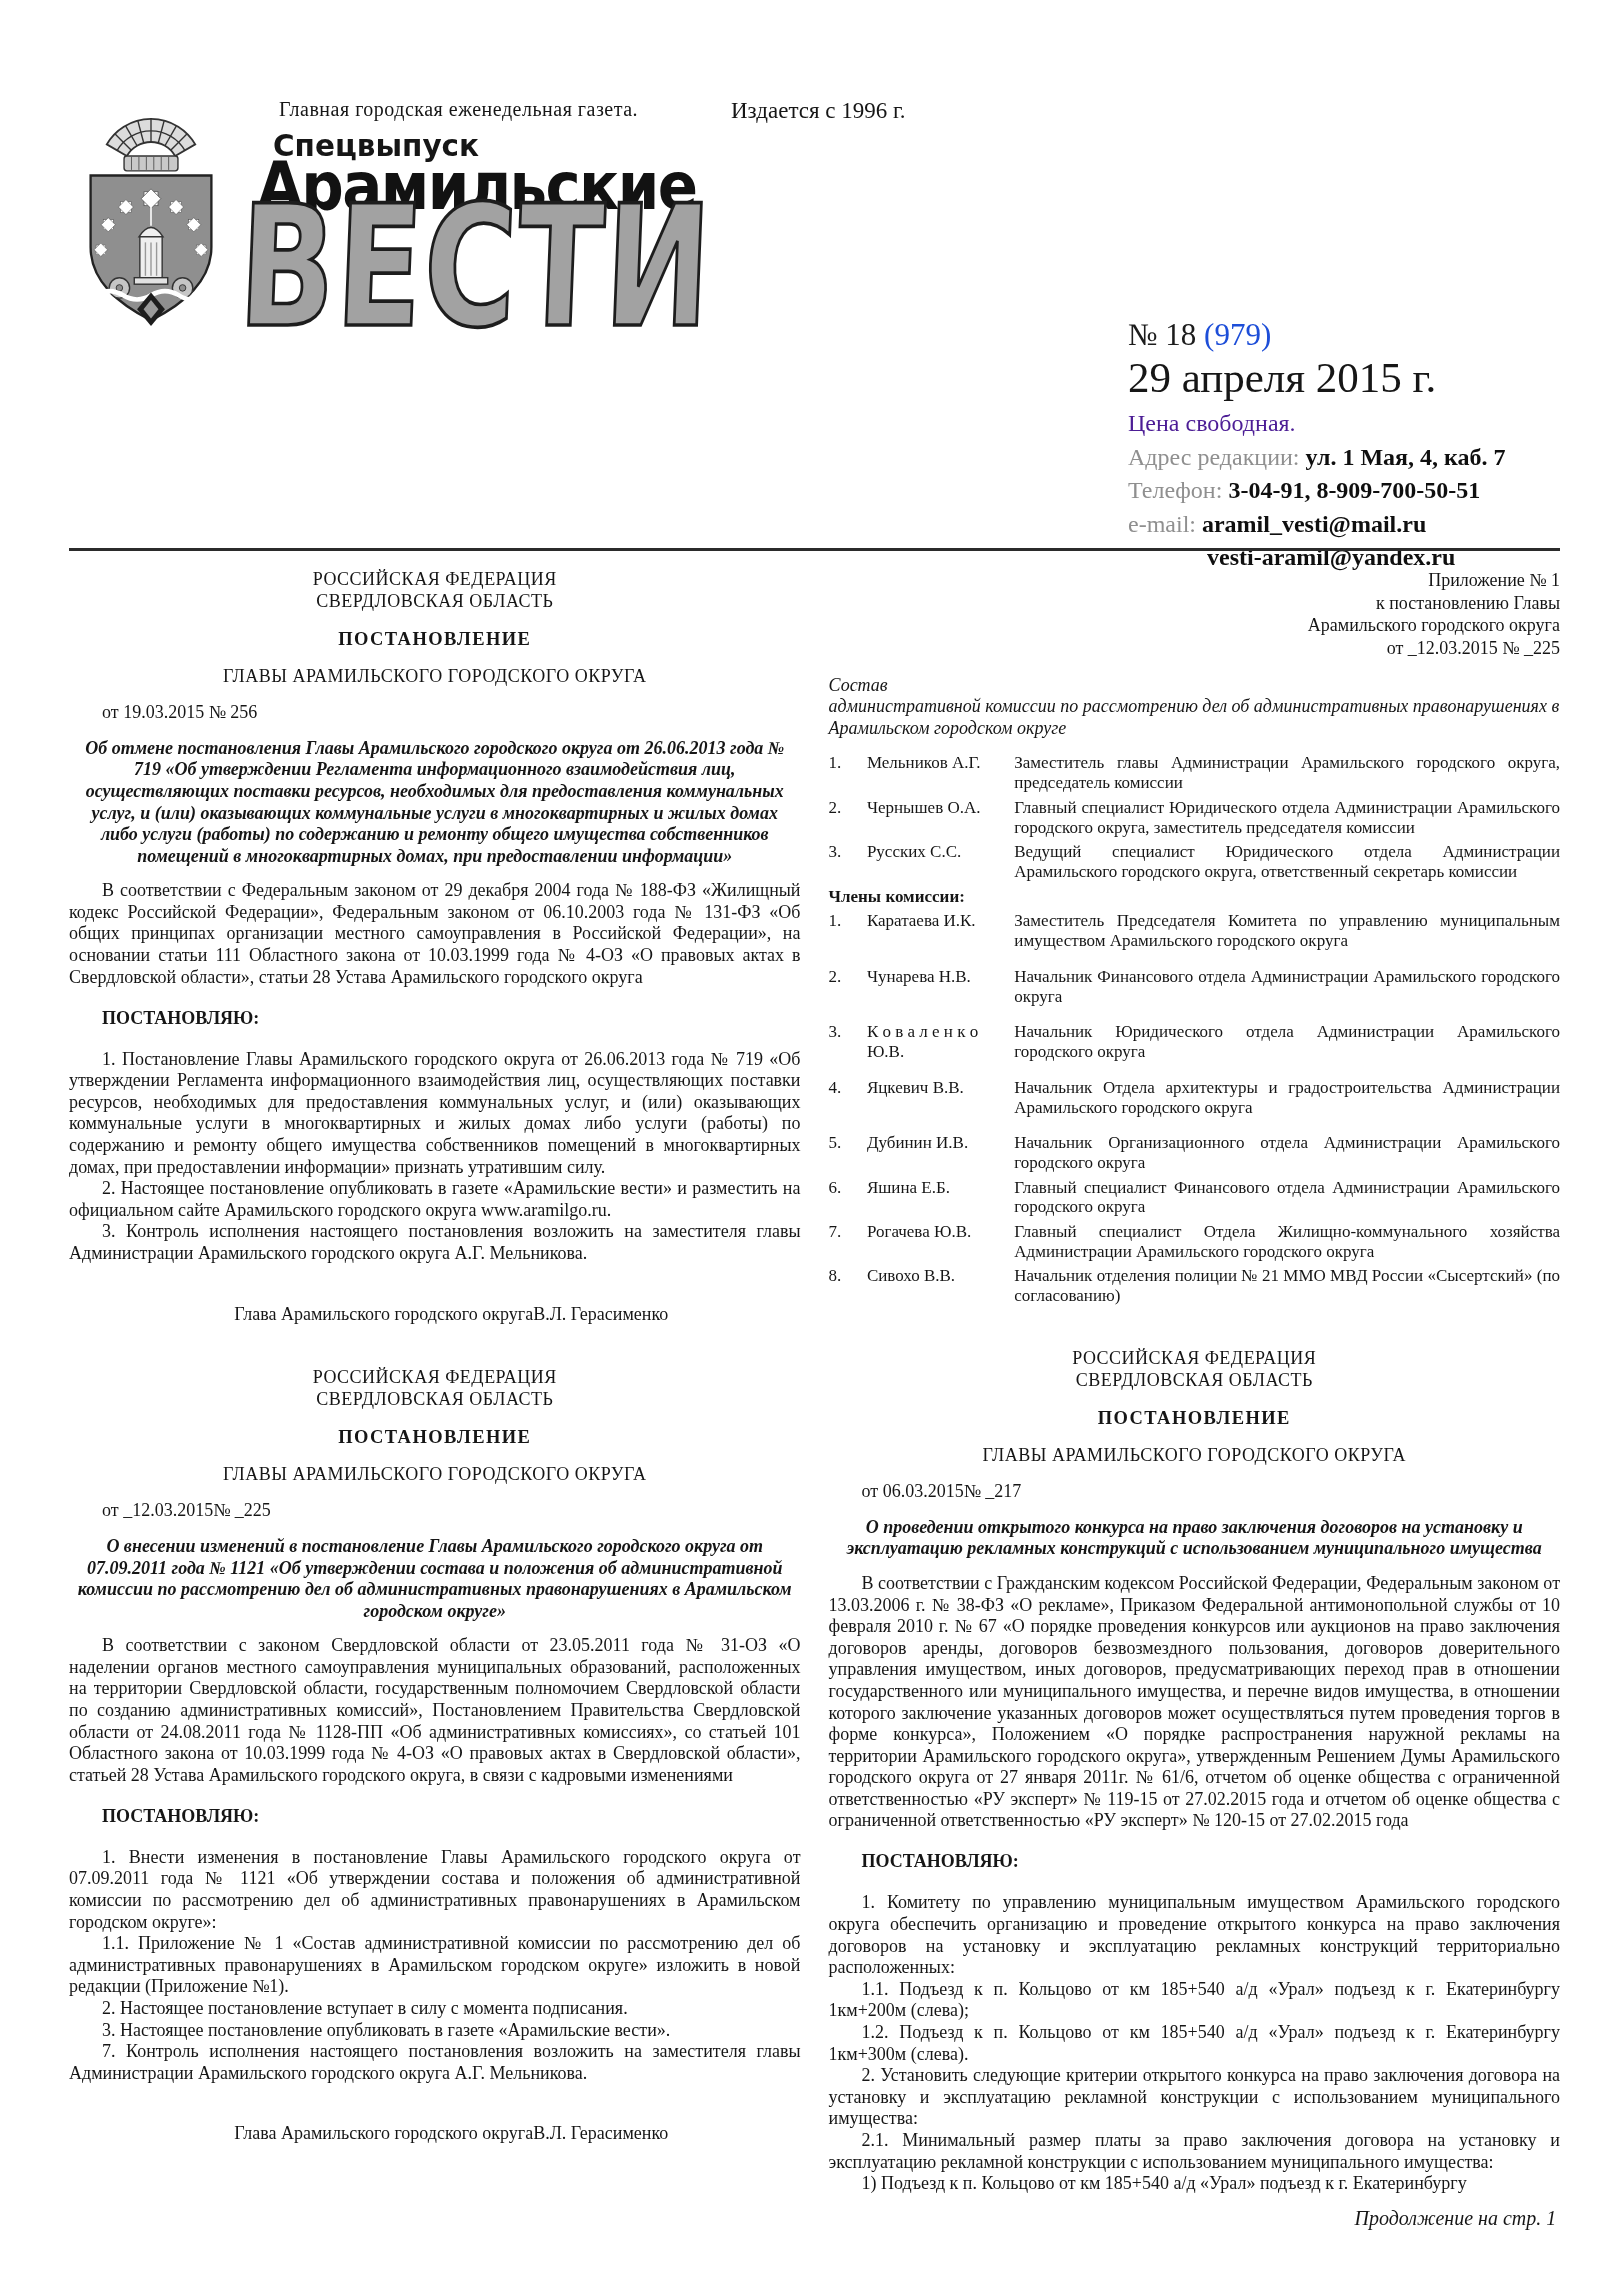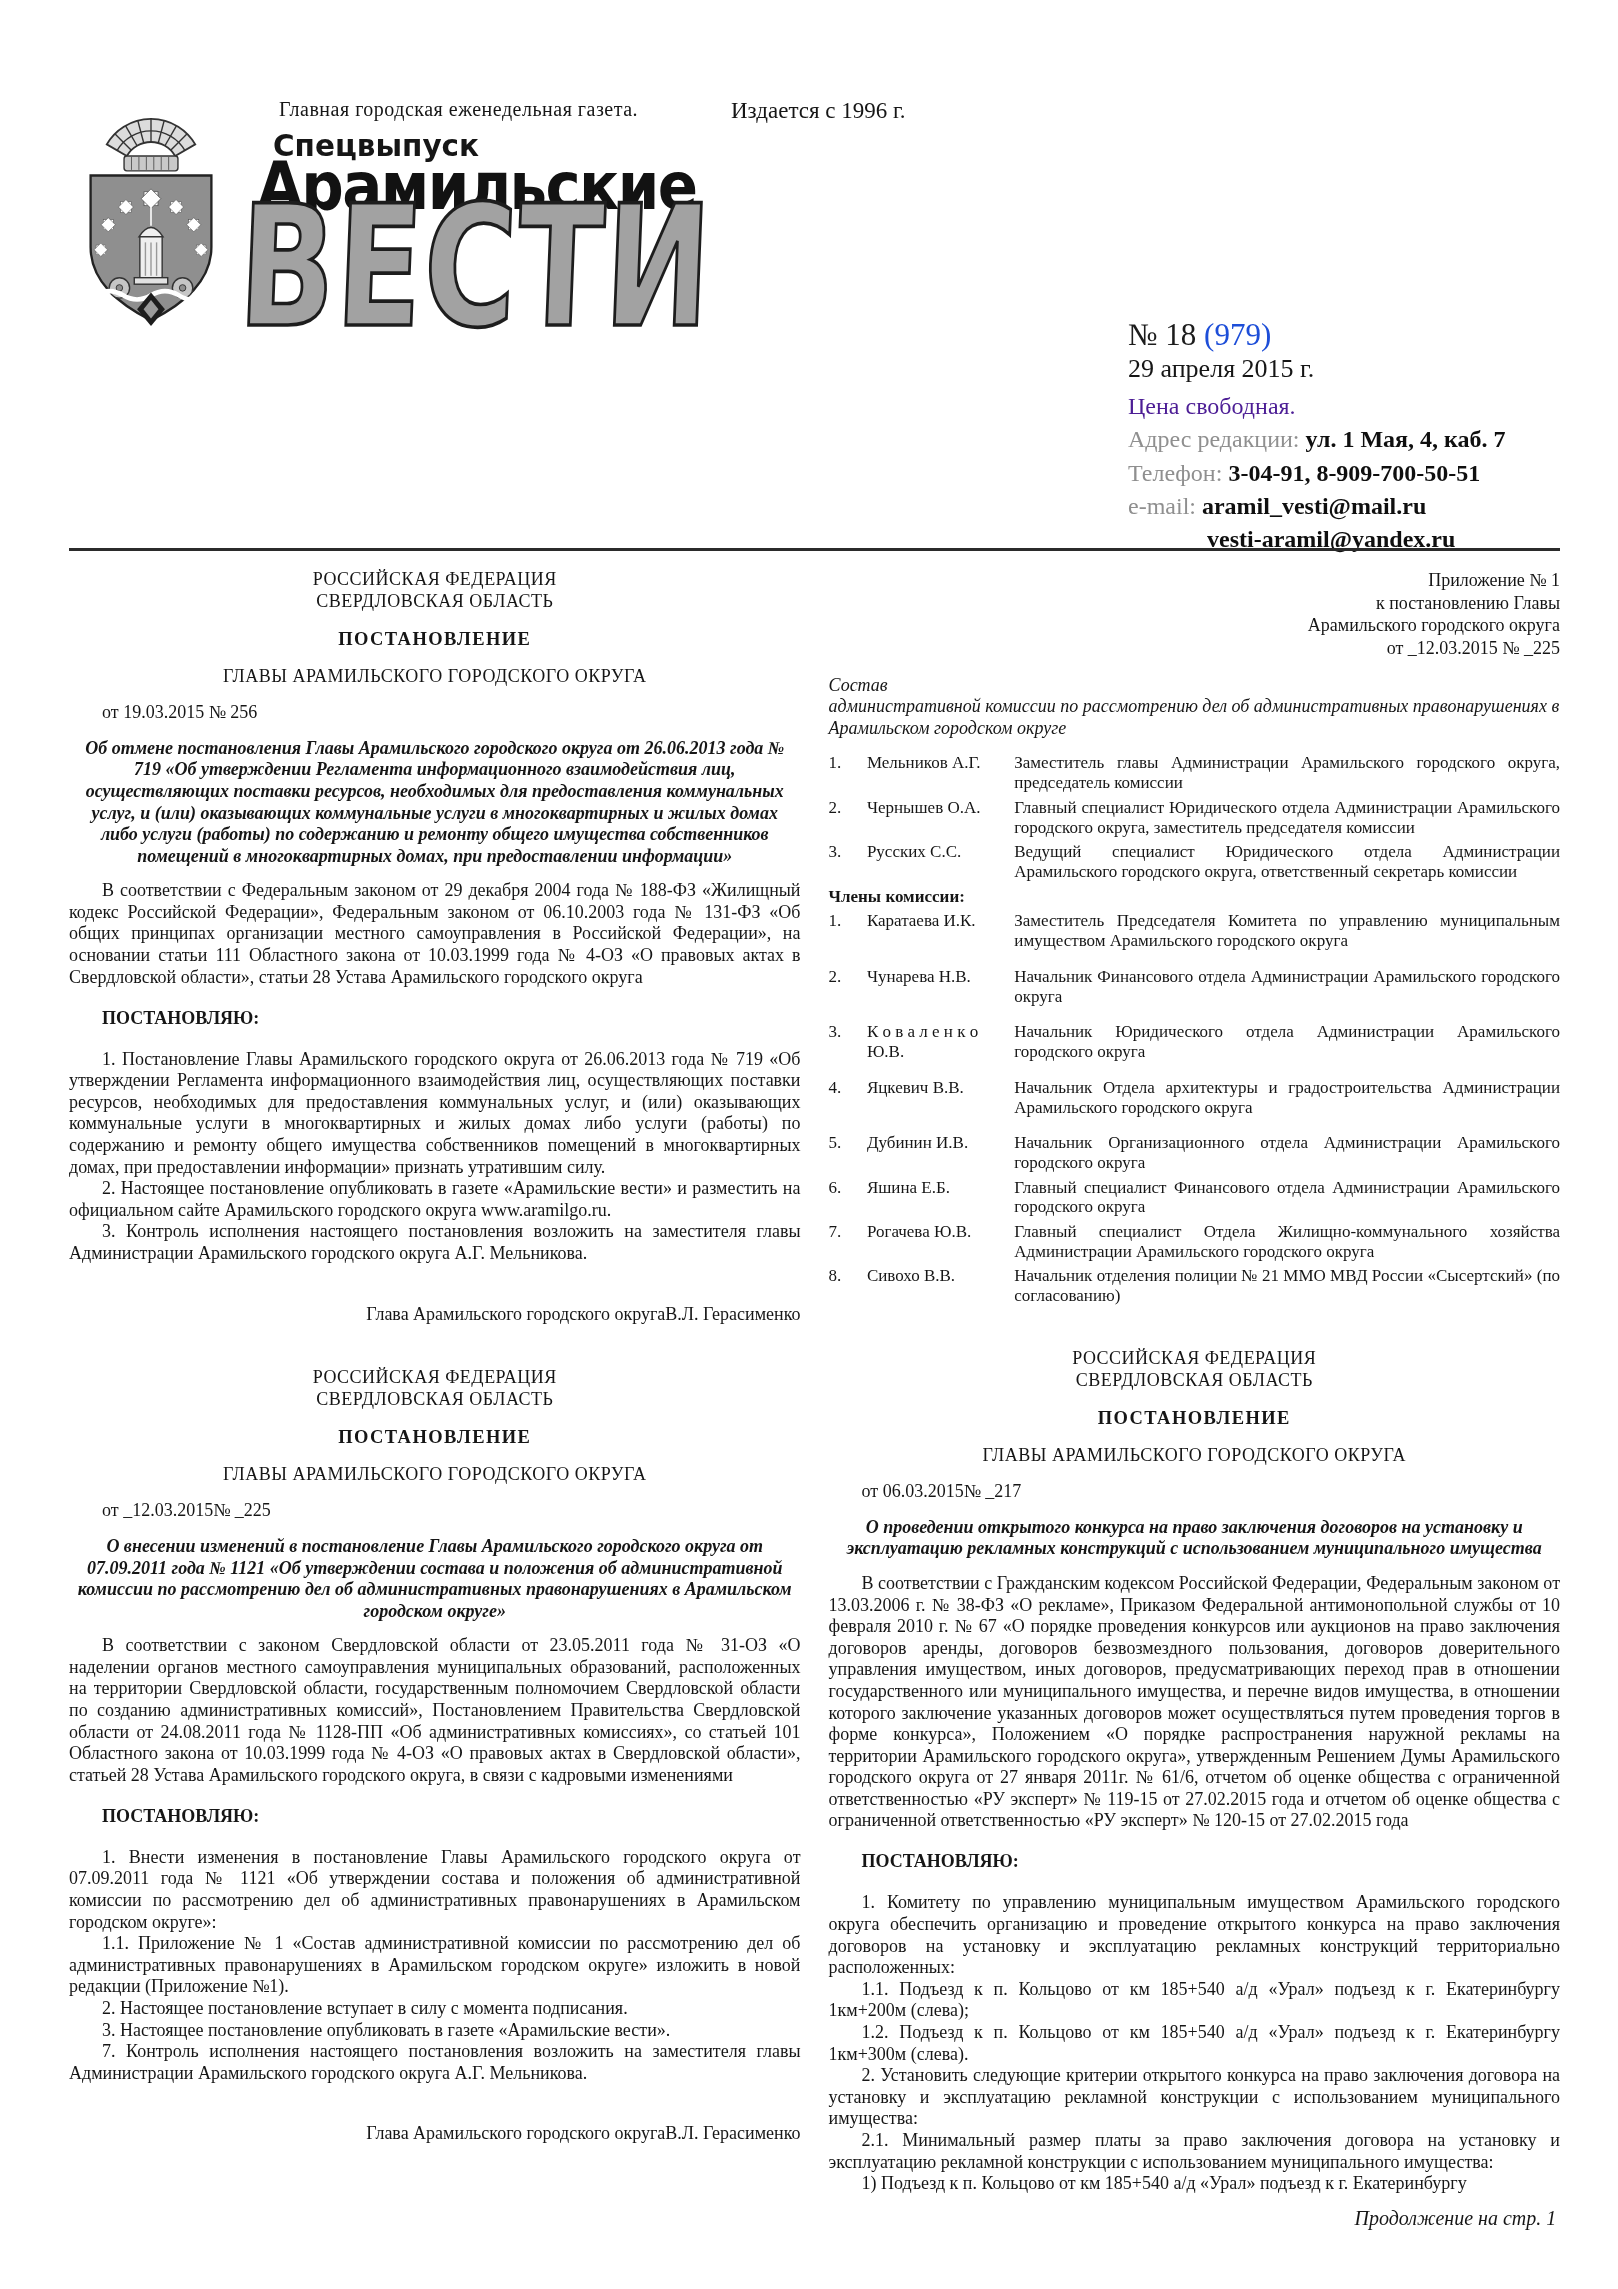--- a/index.html
+++ b/index.html
@@ -16,38 +16,38 @@
          transform-origin:left;color:#121212;white-space:nowrap;}
   .mast2{position:absolute;left:242px;top:196px;font-family:"DejaVu Sans",sans-serif;
          font-weight:bold;font-size:168px;line-height:.85;letter-spacing:1.8px;
          transform:scale(.75,1) skewX(-3deg);transform-origin:left top;color:#a2a2a2;
          -webkit-text-stroke:3.7px #1d1d1d;white-space:nowrap;}
   .emblem{position:absolute;left:81px;top:103px;}
   .info{position:absolute;left:1128px;top:319px;width:443px;line-height:1.05;}
   .issue-line{font-size:31px;}
   .issue-no{color:#1c1c1c;}
   .issue-paren{color:#1d4ed8;}
-  .issue-date{font-size:26px;margin-top:3.7px;}
+  .issue-date{font-size:43px;margin-top:3.7px;}
   .price{font-size:24px;color:#4c1d95;margin-top:11px;}
   .info-row{font-size:24px;margin-top:8.3px;}
   .info-label{color:#8f8f8f;}
   .info-value{font-weight:bold;color:#0f0f0f;}
   .email2{padding-left:79px;}
   .rule{position:absolute;left:69px;top:548px;width:1491px;height:2.8px;background:#2b2b2b;}
   
   .columns{position:absolute;top:569px;left:69px;width:1491px;display:flex;gap:28px;}
   .col{flex:1 1 0;font-size:18px;line-height:1.2;}
   .doc-head{text-align:center;letter-spacing:0.5px;}
   .doc-type{text-align:center;font-weight:bold;letter-spacing:1.4px;font-size:18.5px;margin-top:15.7px;}
   .doc-auth{text-align:center;margin-top:15.7px;letter-spacing:0.5px;}
   .doc-date{margin-top:14.8px;text-indent:33px;}
   .doc-title{font-weight:bold;font-style:italic;text-align:center;margin:14px 3.7px 13px;}
   .para{text-align:justify;text-indent:33px;margin:0;}
   .resolve{font-weight:bold;text-indent:33px;margin:19.4px 0;}
-  .sig{display:flex;justify-content:flex-end;padding-left:33px;margin-top:39px;}
+  .sig{display:flex;justify-content:center;padding-left:33px;margin-top:39px;}
   .doc-gap{margin-top:42px;}
   
   .apx-ref{text-align:right;line-height:1.25;}
   .apx-title{text-align:left;font-weight:normal;font-style:italic;margin:15.7px 0 14px;}
   .crow{display:grid;grid-template-columns:31px 140px 1fr;column-gap:7.4px;
         margin-bottom:4.6px;font-size:17px;line-height:1.17;}
   .crow .crole{text-align:justify;}
   .gap{margin-bottom:15.7px;}
   .cmembers-label{font-weight:bold;font-size:17px;margin:0.9px 0 4.6px;}
   .continued{font-style:italic;text-align:right;font-size:20px;margin-top:11px;padding-right:3.7px;}

